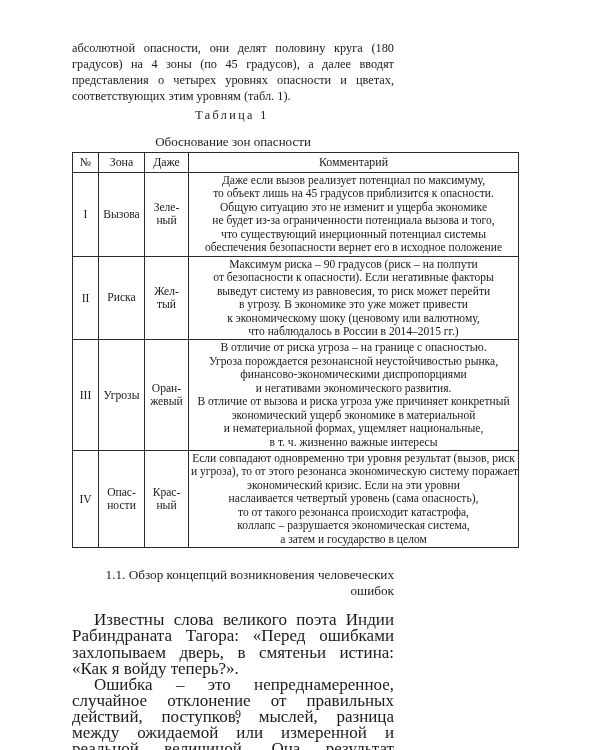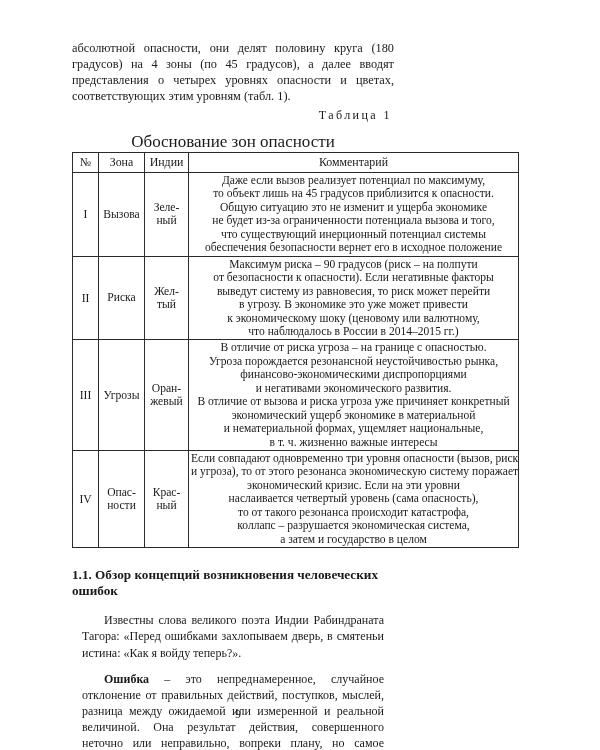--- a/index.html
+++ b/index.html
@@ -26,27 +26,27 @@
     font-size: 12.3px;
     line-height: 16.1px;
     text-align: justify;
     text-align-last: left;
     margin: 0;
     text-indent: 0;
   }
   .table-number {
     font-size: 12.1px;
     line-height: 16px;
-    text-align: right;
+    text-align: center;
     letter-spacing: 2.4px;
     margin: 3px 0 12px 0;
     padding-right: 2px;
   }
   .table-title {
-    font-size: 17px;
+    font-size: 13px;
     line-height: 14.6px;
     text-align: center;
     margin: 12px 0 2px 0;
   }
   .zone-table {
     width: 446px;
     border-collapse: collapse;
     margin: 1px 0 0 0;
     table-layout: fixed;
   }
@@ -73,33 +73,33 @@
     font-size: 11.55px;
     line-height: 13.45px;
     text-align: center;
     padding: 1px 3px 2px 3px;
     margin-top: 14px;
   }
   .cell-note div { white-space: nowrap; }
   h2.section-heading {
     font-size: 13.2px;
     line-height: 16px;
-    font-weight: bold;
-    text-align: left;
+    font-weight: normal;
+    text-align: right;
     margin: 19px 0 13px 0;
   }
   .body-par {
-    font-size: 12px;
+    font-size: 17px;
     line-height: 16.15px;
     text-align: justify;
     text-align-last: left;
-    margin: 10px;
+    margin: 0;
   }
   .body-par.indent { text-indent: 22px; }
-  .body-par b { font-weight: bold; }
+  .body-par b { font-weight: normal; }
   .page-number {
     position: absolute;
     left: 0;
     right: 0;
     top: 707px;
     text-align: center;
     font-size: 12px;
   }
 </style>
 </head>
@@ -117,21 +117,21 @@
     <colgroup>
       <col class="col-num">
         <col class="col-zone">
         <col class="col-color">
         <col class="col-note">
     </colgroup>
     <thead>
       <tr>
         <th>№</th>
         <th>Зона</th>
-        <th>Индии</th>
+        <th>Даже</th>
         <th>Комментарий</th>
       </tr>
     </thead>
     <tbody>
       <tr>
         <td class="cell-num">I</td>
         <td class="cell-zone">Вызова</td>
         <td class="cell-color">
           <span>Зеле-</span><br>
           <span>ный</span>
@@ -183,21 +183,21 @@
         <td class="cell-num">IV</td>
         <td class="cell-zone">
           <span>Опас-</span><br>
           <span>ности</span>
         </td>
         <td class="cell-color">
           <span>Крас-</span><br>
           <span>ный</span>
         </td>
         <td class="cell-note">
-          <div>Если совпадают одновременно три уровня опасности (вызов, риск</div>
+          <div>Если совпадают одновременно три уровня результат (вызов, риск</div>
           <div>и угроза), то от этого резонанса экономическую систему поражает</div>
           <div>экономический кризис. Если на эти уровни</div>
           <div>наслаивается четвертый уровень (сама опасность),</div>
           <div>то от такого резонанса происходит катастрофа,</div>
           <div>коллапс – разрушается экономическая система,</div>
           <div>а затем и государство в целом</div>
         </td>
       </tr>
     </tbody>
   </table>

